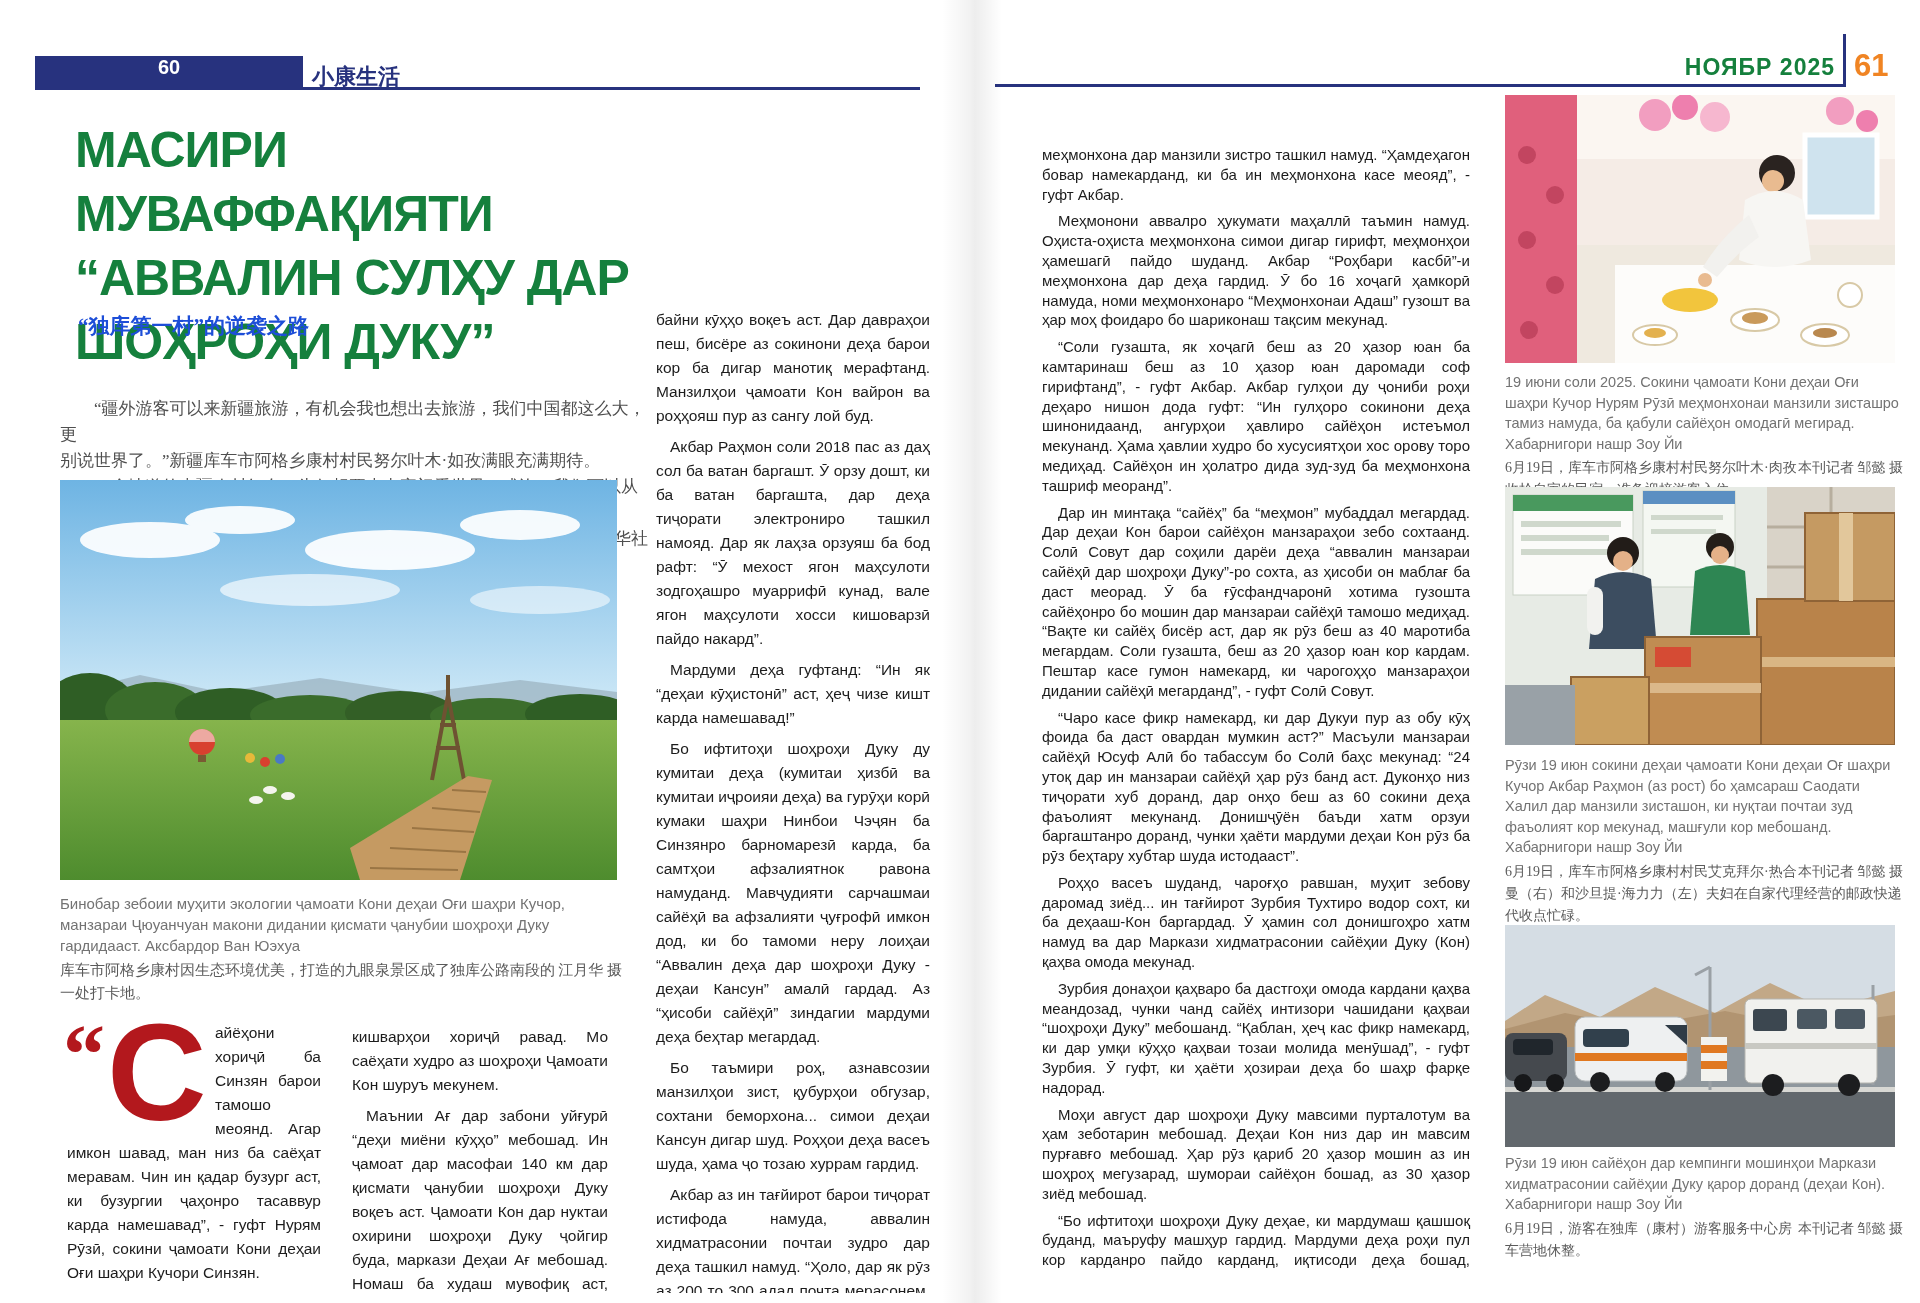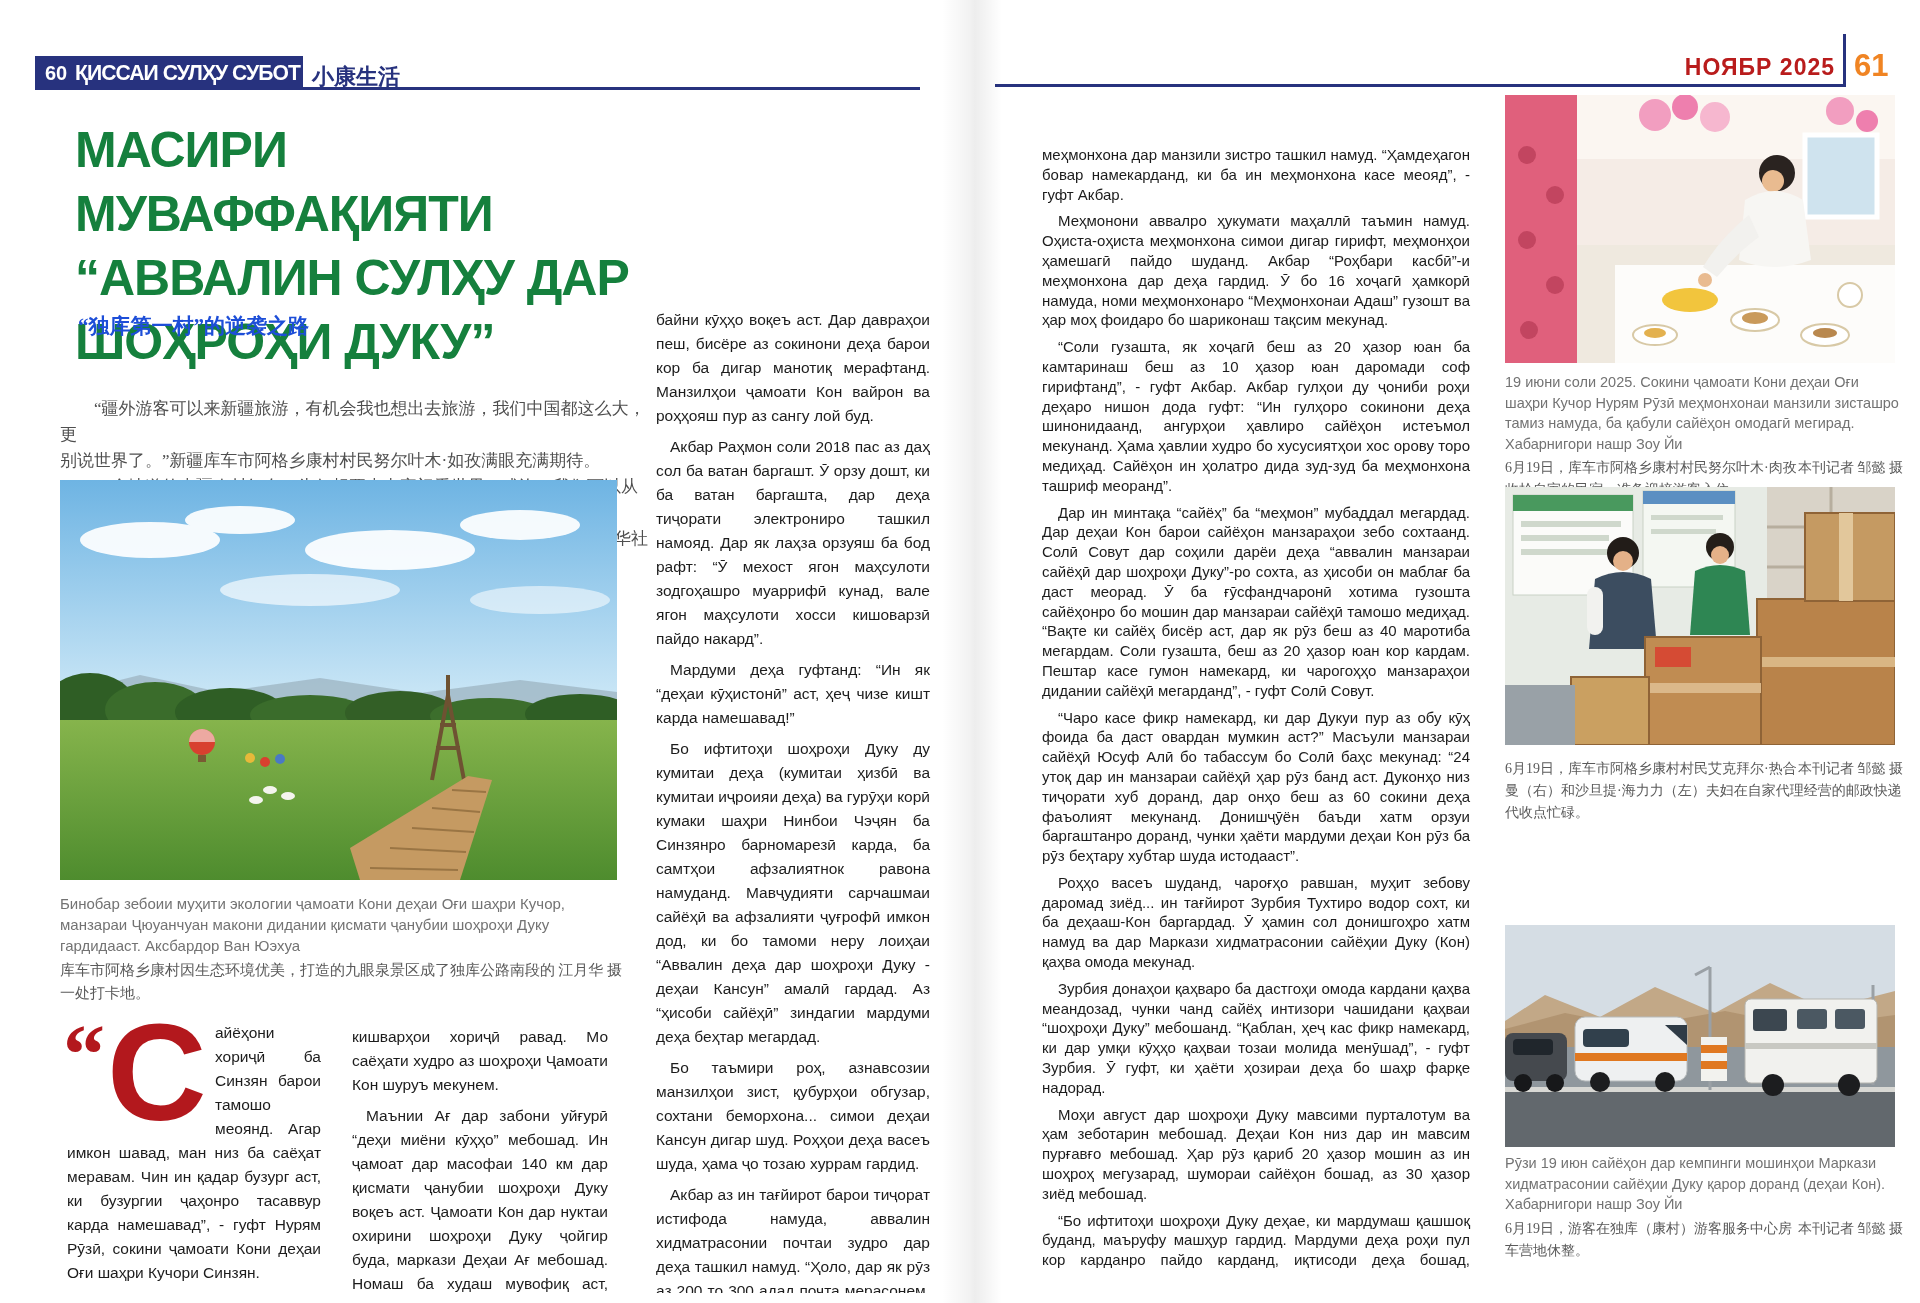--- a/index.html
+++ b/index.html
@@ -9,29 +9,29 @@
     font-family:"Liberation Sans", sans-serif; color:#1c1c1c; overflow:hidden;
   }
   .fold {
     position:absolute; left:942px; top:0; width:60px; height:1303px;
     background:linear-gradient(90deg, rgba(0,0,0,0) 0%, rgba(0,0,0,0.05) 45%, rgba(0,0,0,0.07) 55%, rgba(0,0,0,0) 100%);
     pointer-events:none;
   }
   
   .hdr-bar {
     position:absolute; left:35px; top:56px; width:268px; height:34px;
-    background:#27327e; color:#fff; display:flex; align-items:center; gap:8px; padding:0 10px;
+    background:#27327e; color:#fff; display:flex; align-items:center; gap:8px; padding:0 10px;flex-direction:column;
   }
   .hdr-bar .pgnum { font-size:20px; font-weight:bold; }
   .hdr-bar .sect  { font-size:22px; font-weight:bold; letter-spacing:-1px; white-space:nowrap; transform:scaleX(.96); transform-origin:left; }
   .cn-label { position:absolute; left:312px; top:62px; font-family:Liberation Mono, monospace; font-weight:bold; font-size:22px; color:#27327e; }
   .rule-l { position:absolute; left:35px;  top:87px; width:885px; height:3px; background:#27327e; }
   .rule-r { position:absolute; left:995px; top:84px; width:848px; height:3px; background:#27327e; }
   .vline-r { position:absolute; left:1843px; top:34px; width:3px; height:53px; background:#27327e; }
-  .issue { position:absolute; left:1620px; top:54px; width:215px; text-align:right; font-size:23px; color:#b91c1c; font-weight:bold; letter-spacing:1px;}
+  .issue { position:absolute; left:1620px; top:54px; width:215px; text-align:right; font-size:23px; color:#15803d; font-weight:bold; letter-spacing:1px;}
   .pg61 { position:absolute; left:1854px; top:48px; font-size:31px; color:#f08423; font-weight:bold; }
   
   .headline { position:absolute; left:75px; top:118px; width:620px; color:#15803d; font-weight:bold; font-size:50px; line-height:64px; letter-spacing:-1px; }
   .sub-cn { position:absolute; left:78px; top:312px; font-family:"Liberation Serif",serif; font-weight:bold; font-size:21px; color:#1d4ed8; }
   
   .intro-cn { position:absolute; left:60px; top:372px; width:588px; font-family:"Liberation Serif",serif; font-size:17px; line-height:26px; color:#4f4f4f;margin-top:24px; }
   .intro-cn .l-ind { text-indent:2em; }
   .intro-cn .last { display:flex; justify-content:space-between; }
   
   .photoL { position:absolute; left:60px; top:480px; width:557px; height:400px; overflow:hidden; }
@@ -294,20 +294,21 @@
         <rect x="334" y="26" width="14" height="88" fill="#e2c79b"></rect>
         <rect x="140" y="150" width="116" height="108" fill="#c08c52" stroke="#8f6336" stroke-width="2"></rect>
         <rect x="140" y="196" width="116" height="10" fill="#dbb88a"></rect>
         <rect x="150" y="160" width="36" height="20" fill="#d8402f" opacity="0.85"></rect>
         <rect x="66" y="190" width="78" height="68" fill="#caa061" stroke="#8f6336" stroke-width="2"></rect>
       </g>
       <rect x="0" y="198" width="70" height="60" fill="#99a1a7"></rect>
     </svg>
   </div>
   <div class="capR capR2">
+    <div class="cap-tj">Рӯзи 19 июн сокини деҳаи ҷамоати Кони деҳаи Оғ шаҳри Кучор Акбар Раҳмон (аз рост) бо ҳамсараш Саодати Халил дар манзили зисташон, ки нуқтаи почтаи зуд фаъолият кор мекунад, машғули кор мебошанд. Хабарнигори нашр Зоу Йи</div>
     <div class="cap-cn">
       <span class="cap-credit">本刊记者 邹懿 摄</span>
       <span>6月19日，库车市阿格乡康村村民艾克拜尔·热合曼（右）和沙旦提·海力力（左）夫妇在自家代理经营的邮政快递代收点忙碌。</span>
     </div>
   </div>
 
   <div class="photoR3">
     <svg width="390" height="222" viewBox="0 0 390 222" preserveAspectRatio="none">
       <rect width="390" height="100" fill="#d5dde4"></rect>
       <path d="M0,96 L40,70 L95,92 L150,62 L210,88 L265,58 L320,84 L390,66 L390,120 L0,120 Z" fill="#c3a largen" opacity="0"></path>

